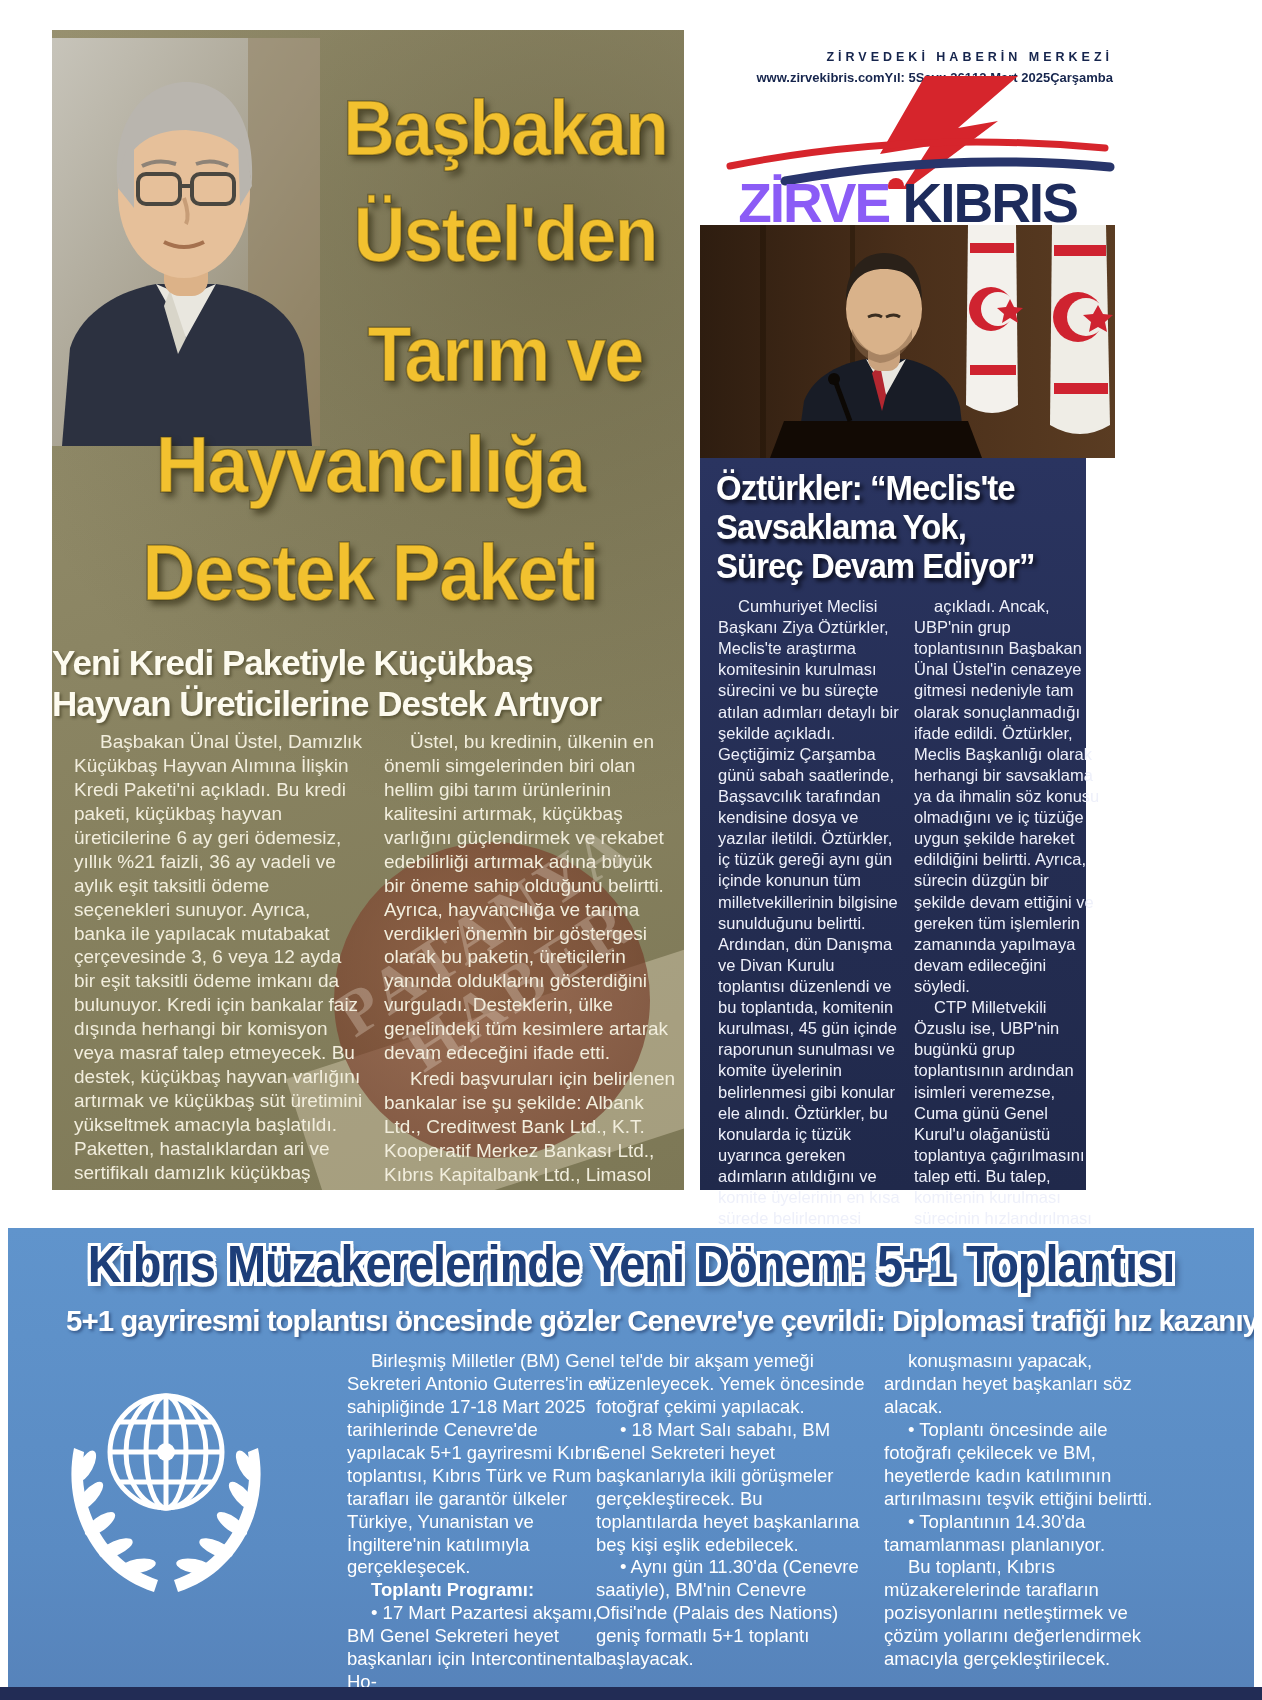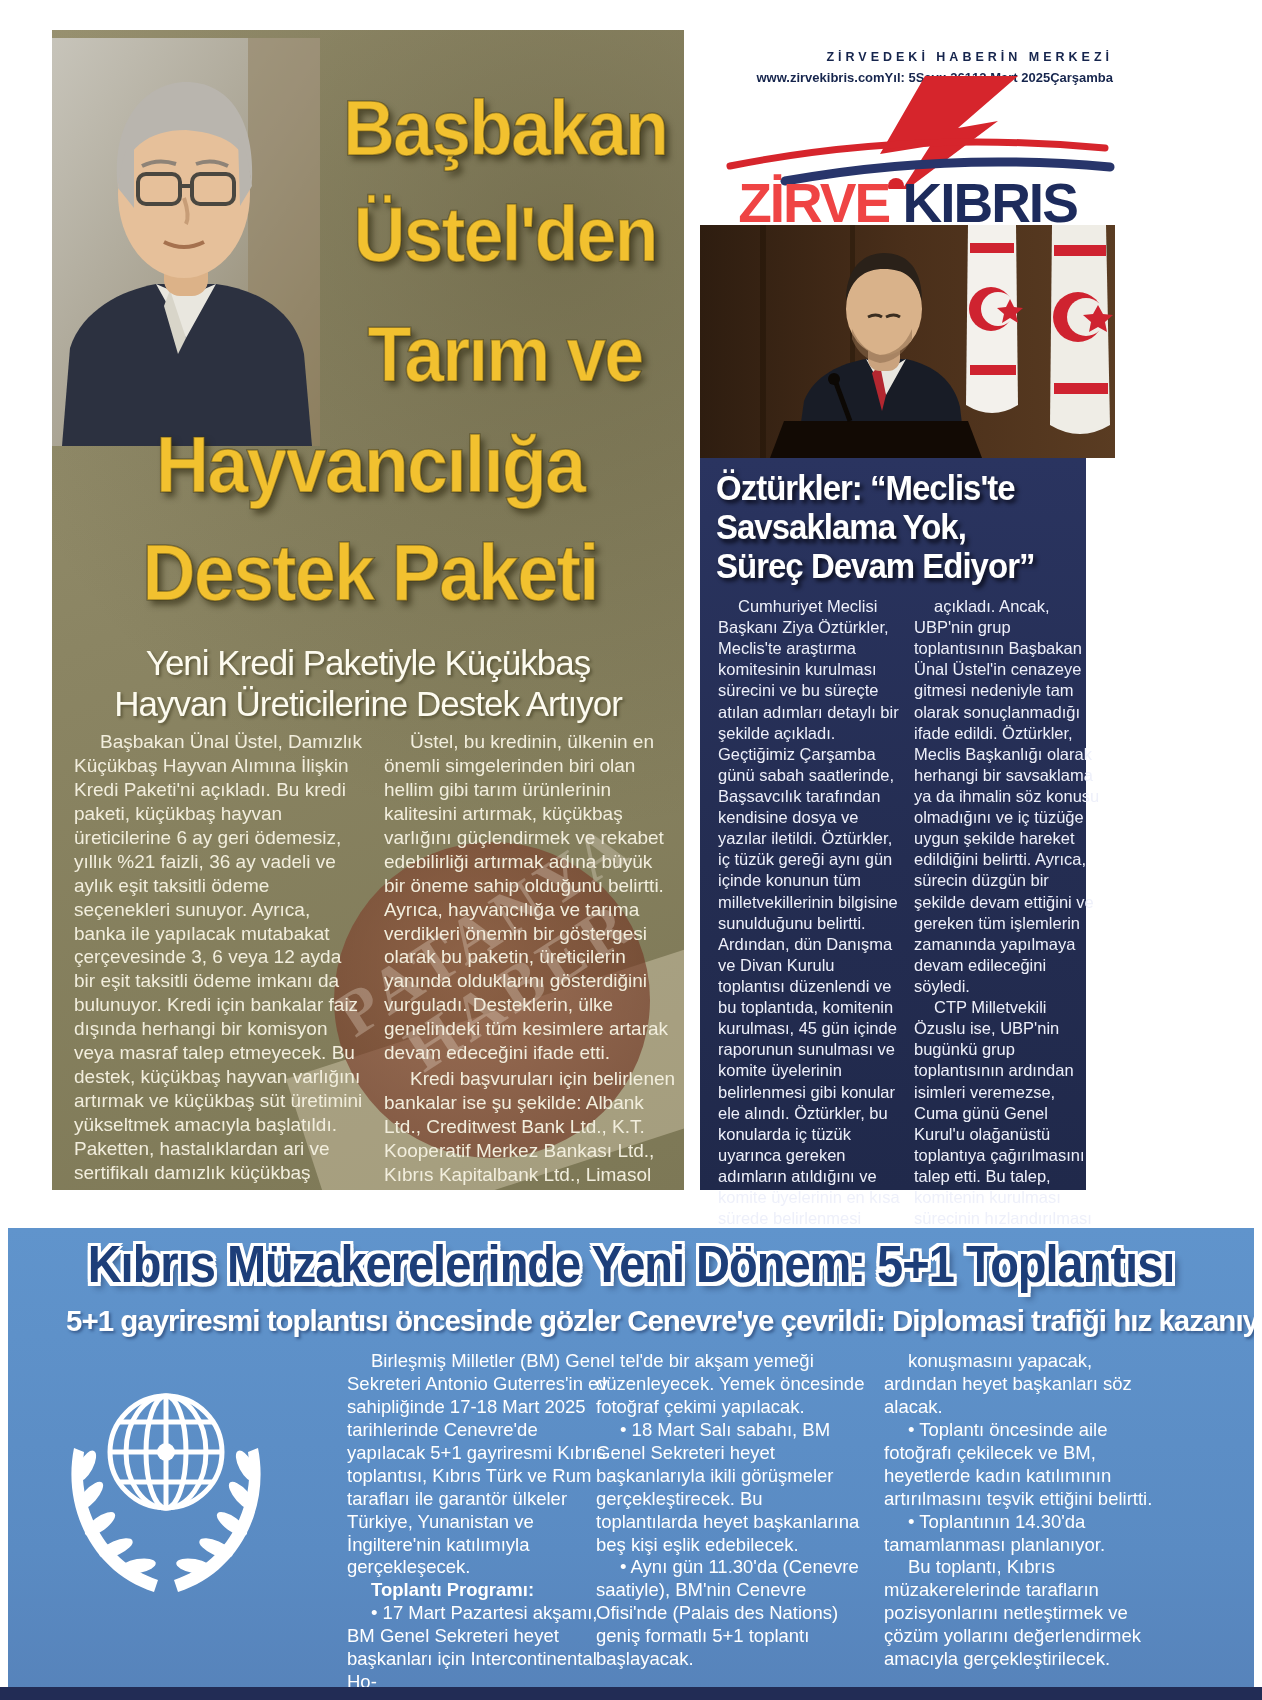--- a/index.html
+++ b/index.html
@@ -27,22 +27,22 @@
     text-shadow:4px 5px 6px rgba(35,30,5,.55);
     line-height:1.0; text-align:center; transform:scaleY(1.08);
     white-space:nowrap;
   }
   .hl-1 { left:278px; top:62px;  width:350px; font-size:72px; }
   .hl-2 { left:278px; top:168px; width:350px; font-size:72px; }
   .hl-3 { left:278px; top:288px; width:350px; font-size:72px; }
   .hl-4 { left:18px;  top:398px; width:600px; font-size:74px; }
   .hl-5 { left:18px;  top:506px; width:600px; font-size:74px; }
   .lead-subhead {
-    left:0; top:612px; width:632px; text-align:center;
-    color:#fdfbef; font-weight:normal; font-size:35px; line-height:1.18;
+    left:0; top:612px; width:632px; 
+    color:#fdfbef; font-weight:bold; font-size:35px; line-height:1.18;
     letter-spacing:-1px; text-shadow:2px 2px 3px rgba(40,35,10,.45);
   }
   .lead-col {
     top:700px; height:445px; color:#f2eedd; font-size:19px;
     line-height:1.26; text-align:left;
   }
   .lead-col p { text-indent:26px; margin:0; }
   .lead-col p + p { margin-top:2px; }
   .lead-col1 { left:22px;  width:292px; }
   .lead-col2 { left:332px; width:292px; }
@@ -74,21 +74,21 @@
     position:absolute; right:2px; top:22px; color:#16254d; font-weight:bold;
     font-size:13px; display:flex; align-items:flex-start;
   }
   .issue-line .daywrap { display:flex; flex-direction:row; align-items:center; }
   .logo-svg { position:absolute; left:0px; top:26px; width:415px; height:115px; }
   .logo-text {
     position:absolute; left:0; top:128px; width:415px; text-align:center;
     font-weight:bold; font-size:55px; letter-spacing:-2px; line-height:1;
     white-space:nowrap;
   }
-  .logo-zirve { color:#ef4444; }
+  .logo-zirve { color:#8b5cf6; }
   .logo-kibris { color:#1d2b5c; }
 
   
   .right-photo { left:700px; top:225px; width:415px; height:233px; }
   .right-panel {
     left:700px; top:458px; width:386px; height:732px;
     background:linear-gradient(180deg,#2a3460 0%, #242d52 55%, #20294b 100%);
   }
   .right-headline {
     position:absolute; left:16px; top:10px; width:390px;

